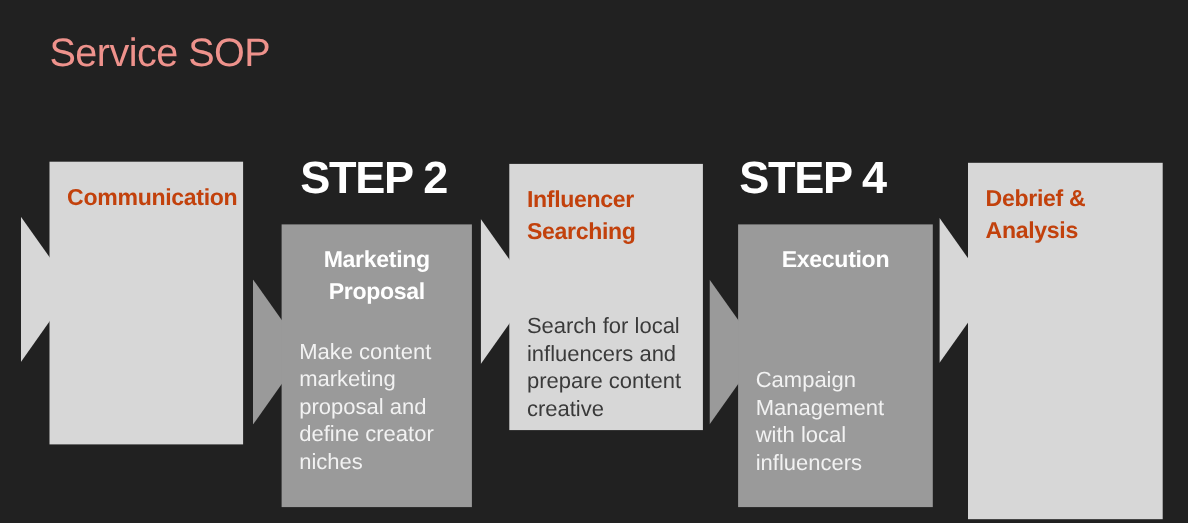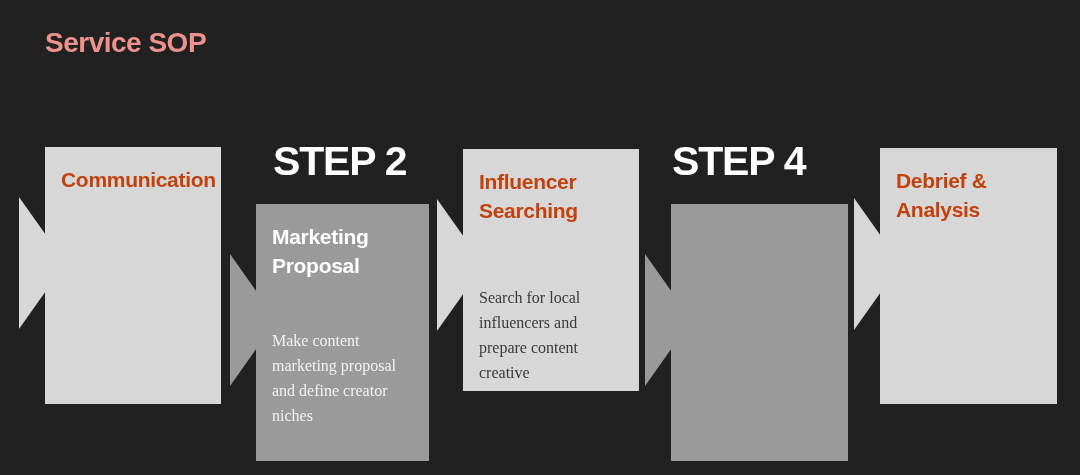--- a/index.html
+++ b/index.html
@@ -18,22 +18,22 @@
   #page-root {
     position: relative;
     width: 1080px;
     height: 475px;
   }
 
   .page-title {
     position: absolute;
     left: 45px;
     top: 2px;
-    font-size: 28px;
-    font-weight: bold;
+    font-size: 36px;
+    font-weight: normal;
     letter-spacing: -0.5px;
     color: #ee928c;
     line-height: 44px;
     white-space: nowrap;
   }
 
   .flow {
     position: absolute;
     left: 0;
     top: 0;
@@ -68,30 +68,29 @@
   .step-box.dark  { background: #9a9a9a; }
 
   .step-heading {
     font-size: 21px;
     font-weight: bold;
     line-height: 29px;
     letter-spacing: -0.3px;
     margin: 0;
   }
   .light .step-heading { color: #c2410c; }
-  .dark  .step-heading { color: #ffffff; }
+  .dark  .step-heading { color: #ffffff; text-align: center; }
 
   .step-body {
-    font-size: 16px;
+    font-size: 20px;
     line-height: 25px;
     margin: 0;
     position: absolute;
     left: 16px;
     right: 10px;
-    font-family: Liberation Serif, serif;
   }
   .light .step-body { color: #3a3a3a; }
   .dark  .step-body { color: #f2f2f2; }
 
   .step-label {
     position: absolute;
     font-size: 41px;
     font-weight: bold;
     color: #ffffff;
     letter-spacing: -1.2px;
@@ -99,34 +98,34 @@
     line-height: 48px;
   }
 
   
   #step-1 { left: 45px;  top: 147px; }
   #step-1 .step-box { width: 176px; height: 257px; }
   #step-1 .step-body { top: 163px; }
 
   #step-2 { left: 256px; top: 204px; }
   #step-2 .step-box { width: 173px; height: 257px; }
-  #step-2 .step-body { top: 124px; }
+  #step-2 .step-body { top: 104px; }
   #step-2 .step-label { left: 17px; top: -67px; }
 
   #step-3 { left: 463px; top: 149px; }
   #step-3 .step-box { width: 176px; height: 242px; }
   #step-3 .step-body { top: 136px; }
 
   #step-4 { left: 671px; top: 204px; }
   #step-4 .step-box { width: 177px; height: 257px; }
   #step-4 .step-body { top: 130px; }
   #step-4 .step-label { left: 1px; top: -67px; }
 
   #step-5 { left: 880px; top: 148px; }
-  #step-5 .step-box { width: 177px; height: 256px; }
+  #step-5 .step-box { width: 177px; height: 324px; }
   #step-5 .step-body { top: 136px; }
 </style>
 </head>
 <body>
 
 <div id="page-root">
 
   <h1 class="page-title">Service SOP</h1>
 
   <div class="flow">
@@ -169,20 +168,22 @@
 
     </div>
 
     <div class="step" id="step-4">
       <div class="step-arrow">
         <svg width="34" height="132" viewBox="0 0 34 132">
           <polygon points="0,0 34,48 34,84 0,132" fill="#9a9a9a"></polygon>
         </svg>
       </div>
       <div class="step-box dark">
+        <p class="step-heading">Execution</p>
+        <p class="step-body">Campaign Management with local influencers</p>
       </div>
       <div class="step-label">STEP 4</div>
     </div>
 
     <div class="step" id="step-5">
       <div class="step-arrow">
         <svg width="34" height="132" viewBox="0 0 34 132">
           <polygon points="0,0 34,48 34,84 0,132" fill="#d7d7d7"></polygon>
         </svg>
       </div>

